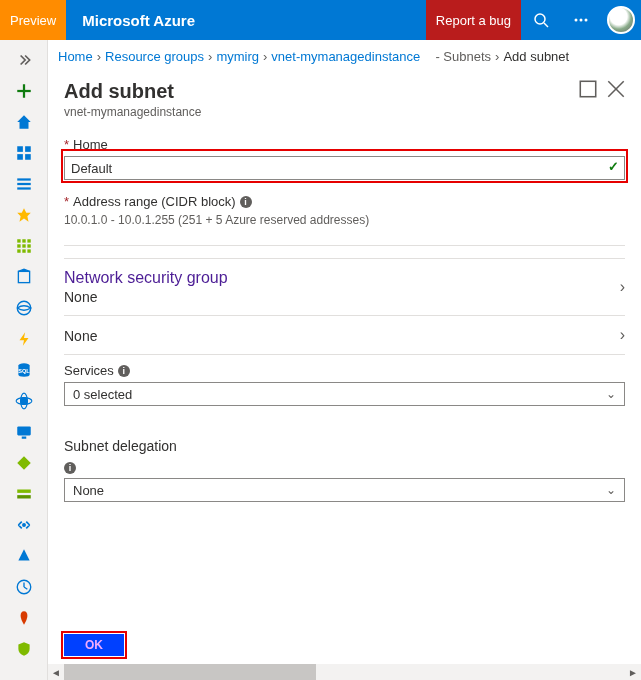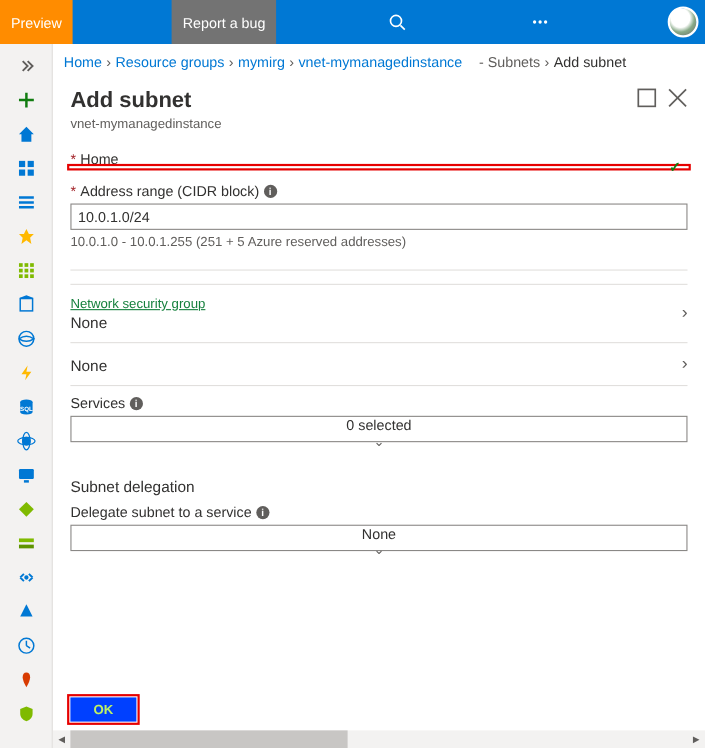--- a/index.html
+++ b/index.html
@@ -1,20 +1,20 @@
 <!DOCTYPE html>
 <html><head>
 <meta charset="utf-8">
 <style>
   * { box-sizing: border-box; margin: 0; padding: 0; }
   html, body { width: 641px; height: 680px; font-family: "Segoe UI", Arial, sans-serif; font-size: 13px; color: #323130; overflow: hidden; }
   .topbar { height: 40px; background: #0078d4; display: flex; align-items: center; color: #fff; justify-content: space-between; }
   .preview { background: #ff8c00; color: #fff; height: 40px; display: flex; align-items: center; padding: 0 10px; font-size: 13px; }
   .brand { font-size: 15px; font-weight: 600; padding: 0 16px; flex: 1; }
-  .report { background: #737373; height: 40px; display: flex; align-items: center; padding: 0 10px; font-size: 13px; }
+  .report { background: #b91c1c; height: 40px; display: flex; align-items: center; padding: 0 10px; font-size: 13px; }
   .topicon { width: 40px; height: 40px; display: flex; align-items: center; justify-content: center; cursor: pointer; }
   .avatar { width: 28px; height: 28px; border-radius: 50%; background: radial-gradient(circle at 40% 35%, #fff 40%, #8a8 60%, #666 100%); border: 2px solid #fff; }
   .shell { display: flex; height: 640px; border-radius: 12px; }
   .rail { width: 48px; background: #f3f2f1; border-right: 1px solid #e1dfdd; display: flex; flex-direction: column; align-items: center; padding-top: 4px; }
   .rail-item { width: 48px; height: 31px; display: flex; align-items: center; justify-content: center; cursor: pointer; }
   .rail-item svg, .rail-item span.glyph { width: 18px; height: 18px; }
   .content { flex: 1; display: flex; flex-direction: column; overflow: hidden; position: relative; }
   .crumbs { height: 32px; display: flex; align-items: center; padding: 0 10px; font-size: 13px; color: #0078d4; gap: 4px; white-space: nowrap; overflow: hidden; }
   .crumbs .sep { color: #605e5c; }
   .crumbs .plain { color: #605e5c; }
@@ -30,38 +30,39 @@
   .input { width: 100%; height: 24px; border: 1px solid #8a8886; padding: 0 6px; font-size: 13px; color: #323130; margin-top: 4px; }
   .input.valid { padding-right: 24px; }
   .input-wrap { position: relative; }
   .check { position: absolute; right: 6px; top: 50%; transform: translateY(-50%); color: #107c10; font-weight: bold; }
   .highlight-red { outline: 2px solid #e60000; outline-offset: 1px; }
   .helper { font-size: 12px; color: #605e5c; margin-top: 4px; }
   hr.sep { border: none; border-top: 1px solid #e1dfdd; margin: 18px 0 12px 0; }
   .row-select { border-top: 1px solid #e1dfdd; padding: 10px 0; display: flex; align-items: center; cursor: pointer; }
   .row-select:first-of-type { margin-top: 12px; }
   .row-select .txt { flex: 1; }
-  .row-select .lbl { font-size: 12px; color: #15803d; text-decoration: underline; }
+  .row-select .lbl { font-size: 16px; color: #4c1d95; }
   .row-select .val { font-size: 14px; margin-top: 2px; }
   .chev { color: #605e5c; font-size: 16px; }
   .section-title { font-size: 14px; margin: 18px 0 6px 0; color: #323130; }
-  .dropdown { width: 100%; height: 24px; border: 1px solid #8a8886; padding: 0 8px; font-size: 13px; background: #fff; display: flex; align-items: center; justify-content: space-between; cursor: pointer; margin-top: 4px; flex-direction: column; }
+  .dropdown { width: 100%; height: 24px; border: 1px solid #8a8886; padding: 0 8px; font-size: 13px; background: #fff; display: flex; align-items: center; justify-content: space-between; cursor: pointer; margin-top: 4px; }
   .dd-chev { font-size: 12px; color: #605e5c; }
   .footer { position: absolute; bottom: 24px; left: 16px; right: 16px; }
-  .okbtn { background: #0040ff; color: #bef264; border: none; width: 60px; height: 22px; font-size: 12px; font-weight: 600; cursor: pointer; outline: 2px solid #e60000; outline-offset: 1px; }
+  .okbtn { background: #0040ff; color: #f0abfc; border: none; width: 60px; height: 22px; font-size: 12px; font-weight: 600; cursor: pointer; outline: 2px solid #e60000; outline-offset: 1px; }
   .hscroll { position: absolute; bottom: 0; left: 0; right: 0; height: 16px; background: #f3f2f1; display: flex; align-items: center; }
   .hscroll .arrow { width: 16px; height: 16px; display: flex; align-items: center; justify-content: center; color: #605e5c; font-size: 10px; cursor: pointer; }
   .hscroll .track { flex: 1; height: 16px; position: relative; }
   .hscroll .thumb { position: absolute; left: 0; width: 45%; height: 100%; background: #c8c6c4; }
 </style>
 </head>
 <body>
 
 <div class="topbar">
   <div class="preview">Preview</div>
+  <div class="brand">Microsoft Azure</div>
   <div class="report">Report a bug</div>
   <div class="topicon">
     <svg viewBox="0 0 16 16" width="16" height="16" fill="none" stroke="#fff" stroke-width="1.5">
         <circle cx="7" cy="7" r="5"></circle>
         <line x1="11" y1="11" x2="15" y2="15"></line>
       </svg>
   </div>
   <div class="topicon">
     <svg viewBox="0 0 16 16" width="16" height="16" fill="#fff">
         <circle cx="3" cy="8" r="1.5"></circle>
@@ -234,29 +235,29 @@
       </div>
 
       <h1 class="title">Add subnet</h1>
       <div class="subtitle">vnet-mymanagedinstance</div>
 
       <div class="field-label">
         <span class="req">*</span>
         <span>Home</span>
       </div>
       <div class="input-wrap highlight-red">
+        <input class="input valid" value="Default" style="">
         <span class="check">✓</span>
       </div>
 
       <div class="field-label" style="margin-top:14px">
         <span class="req">*</span>
         <span>Address range (CIDR block)</span>
         <span class="info-icon">i</span>
       </div>
-      <input class="input" value="10.0.1.0/24" style="">
       <div class="helper">10.0.1.0 - 10.0.1.255 (251 + 5 Azure reserved addresses)</div>
 
       <hr class="sep">
 
       <div class="row-select">
         <div class="txt">
           <div class="lbl">Network security group</div>
           <div class="val">None</div>
         </div>
         <div class="chev">›</div>
@@ -273,21 +274,20 @@
         <span>Services</span>
         <span class="info-icon">i</span>
       </div>
       <div class="dropdown">
         <span>0 selected</span>
         <span class="dd-chev">⌄</span>
       </div>
 
       <div class="section-title" style="margin-top:32px">Subnet delegation</div>
       <div class="field-label">
-        <span>Delegate subnet to a service</span>
         <span class="info-icon">i</span>
       </div>
       <div class="dropdown">
         <span>None</span>
         <span class="dd-chev">⌄</span>
       </div>
 
       <div class="footer">
         <button class="okbtn">OK</button>
       </div>

